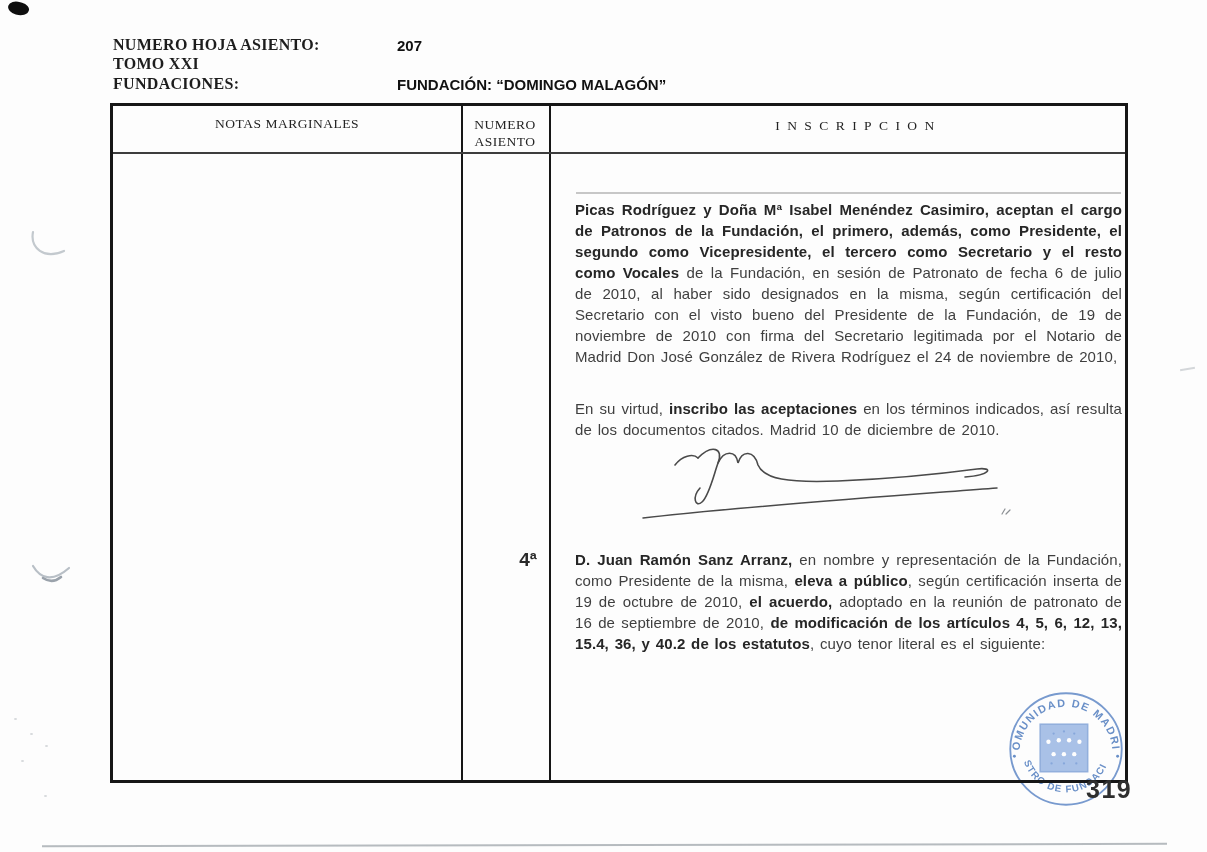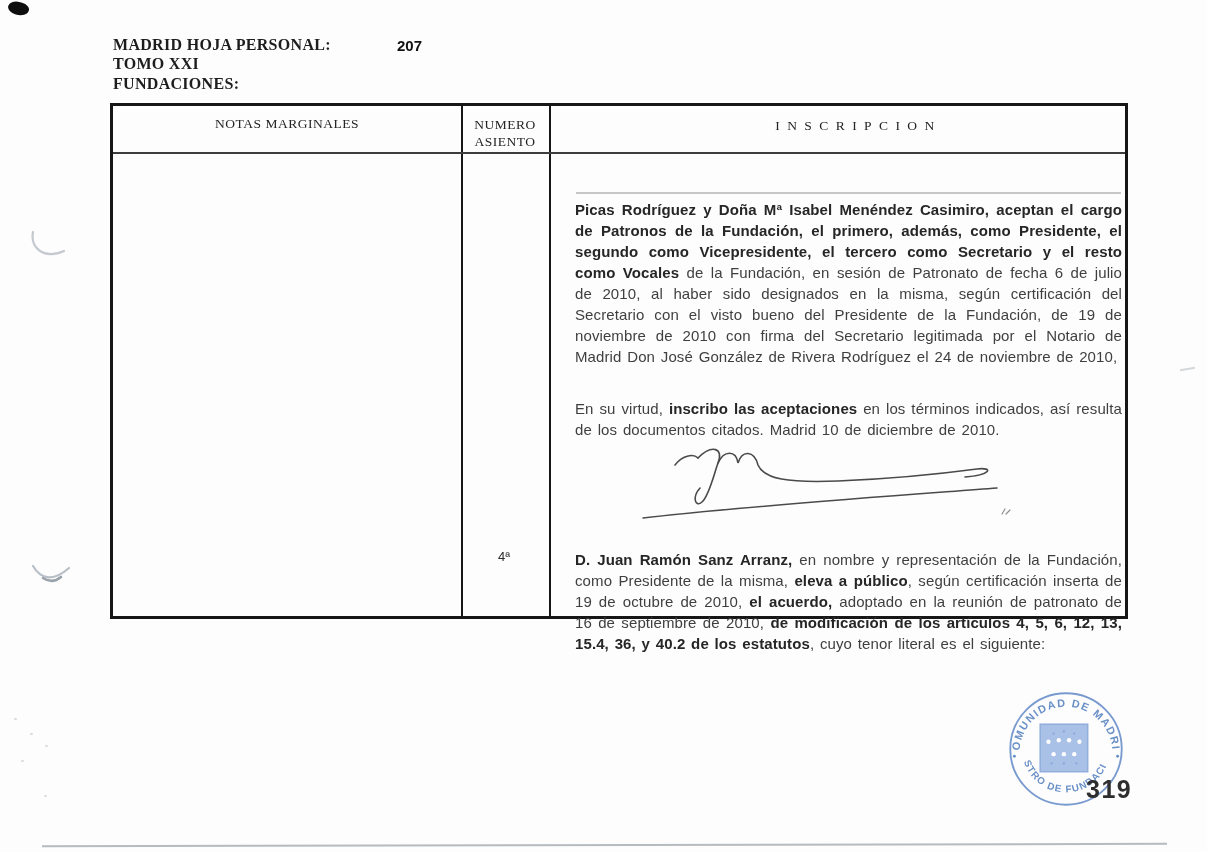--- a/index.html
+++ b/index.html
@@ -13,21 +13,21 @@
   .hdr-label{
     position:absolute; font-family:"Liberation Serif", serif;
     font-weight:bold; font-size:16px; color:#1d1d1d; letter-spacing:.3px;
   }
   .hdr-value{
     position:absolute; font-family:"Liberation Sans", sans-serif;
     font-weight:bold; font-size:15px; color:#111;
   }
   
   .reg-table{
-    position:absolute; left:110px; top:103px; width:1018px; height:516px;
+    position:absolute; left:110px; top:103px; width:1018px; height:680px;
     border:3px solid #161616; box-sizing:border-box; background:transparent; z-index:4;
   }
   .vline{position:absolute; top:0; bottom:0; width:2px; background:#161616;}
   .vline.v1{left:348px;}
   .vline.v2{left:436px;}
   .hdr-sep{position:absolute; left:0; right:0; top:46px; height:2px; background:#3d3d3d;}
   .col-head{
     position:absolute; font-family:"Liberation Serif", serif;
     font-size:13.5px; color:#242424; text-align:center; letter-spacing:.5px;
   }
@@ -35,22 +35,22 @@
   .col-head.numero{left:348px; width:88px; top:10px; line-height:17px;}
   .col-head.inscr{left:438px; width:575px; top:12px; letter-spacing:.55em;padding-left:20px;}
   
   .para{
     position:absolute; width:547px; left:575px;
     font-size:15px; line-height:21px; text-align:justify;
     color:#3f3f3f; letter-spacing:.1px; word-spacing:1.5px; z-index:5;
   }
   .para .b{font-weight:bold; color:#262626;}
   .asiento{
-    position:absolute; left:484px; width:40px; text-align:center;
-    font-size:13px; font-weight:normal; color:#2a2a2a; z-index:5;
+    position:absolute; left:508px; width:40px; text-align:center;
+    font-size:19px; font-weight:bold; color:#2a2a2a; z-index:5;
   }
   .thinline{
     position:absolute; left:576px; top:192px; width:545px; height:2px;
     background:#9a9a9a; opacity:.55; z-index:5;
   }
   
   .stamp{position:absolute; left:1002px; top:685px; width:128px; height:128px; z-index:3; opacity:.92;}
   
   .page-number{
     position:absolute; left:1086px; top:775px;
@@ -88,24 +88,25 @@
     <path d="M 15,20 C 21,24 27,24 33,19" fill="none" stroke="#9aa2ab" stroke-width="2.6" stroke-linecap="round"></path>
   </svg>
   <div class="edge-dash"></div>
   <div class="dot" style="left:14px;top:718px;"></div>
   <div class="dot" style="left:30px;top:733px;"></div>
   <div class="dot" style="left:45px;top:745px;"></div>
   <div class="dot" style="left:21px;top:760px;"></div>
   <div class="dot" style="left:44px;top:795px;"></div>
   <div class="bottom-scanline"></div>
 
-  <div class="hdr-label" style="left:113px;top:36px;">MADRID HOJA PERSONAL:</div>
+  <div class="hdr-label" style="left:113px;top:36px;">NUMERO HOJA ASIENTO:</div>
   <div class="hdr-value" style="left:397px;top:37px;">207</div>
   <div class="hdr-label" style="left:113px;top:55px;">TOMO XXI</div>
   <div class="hdr-label" style="left:113px;top:75px;">FUNDACIONES:</div>
+  <div class="hdr-value" style="left:397px;top:76px;">FUNDACIÓN: “DOMINGO MALAGÓN”</div>
 
   <svg class="stamp" viewBox="0 0 124 124">
     <circle cx="62" cy="62" r="54" fill="none" stroke="#6d92cb" stroke-width="1.8"></circle>
     <path id="arcTop" d="M 17,66 A 45,45 0 0 1 107,66" fill="none"></path>
     <path id="arcBot" d="M 21,74 A 43,43 0 0 0 103,74" fill="none"></path>
     <text font-size="10.5" font-weight="bold" fill="#5d86c3" letter-spacing="1.4" font-family="Liberation Sans, sans-serif">
       <textPath href="#arcTop" startOffset="50%" text-anchor="middle">COMUNIDAD DE MADRID</textPath>
     </text>
     <text font-size="9.5" font-weight="bold" fill="#5d86c3" letter-spacing="1.1" font-family="Liberation Sans, sans-serif">
       <textPath href="#arcBot" startOffset="50%" text-anchor="middle">REGISTRO DE FUNDACIONES</textPath>

